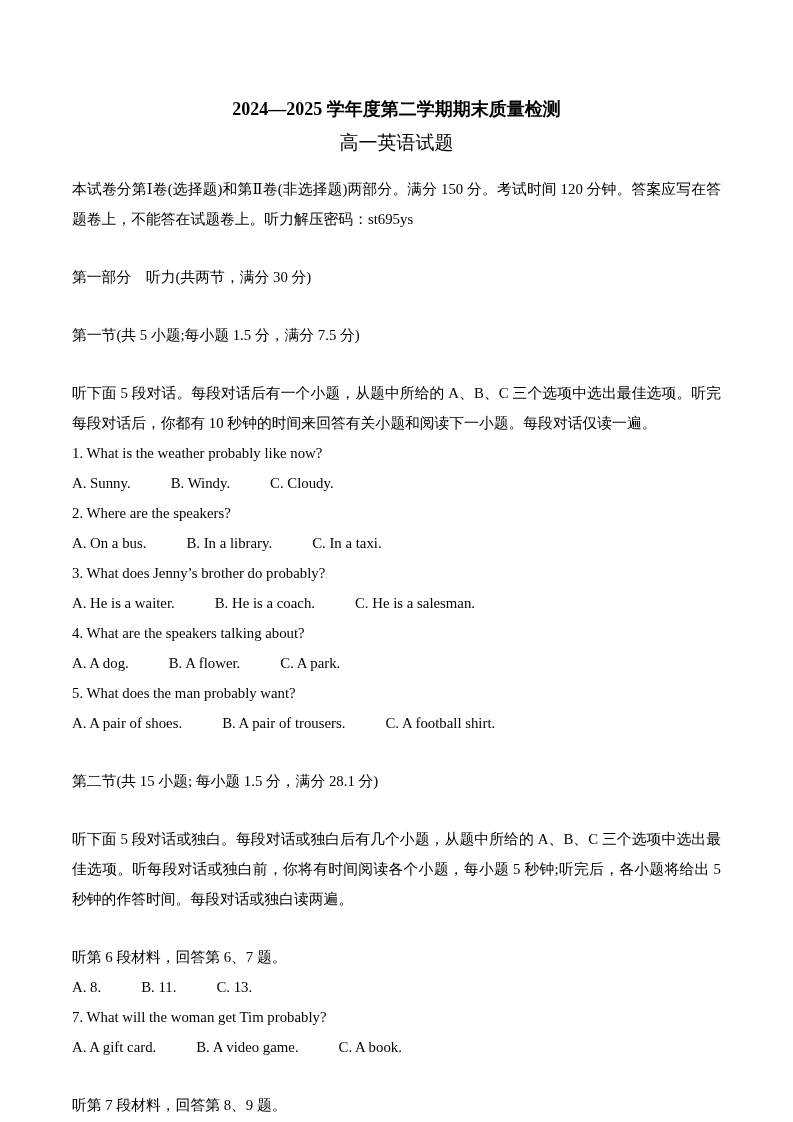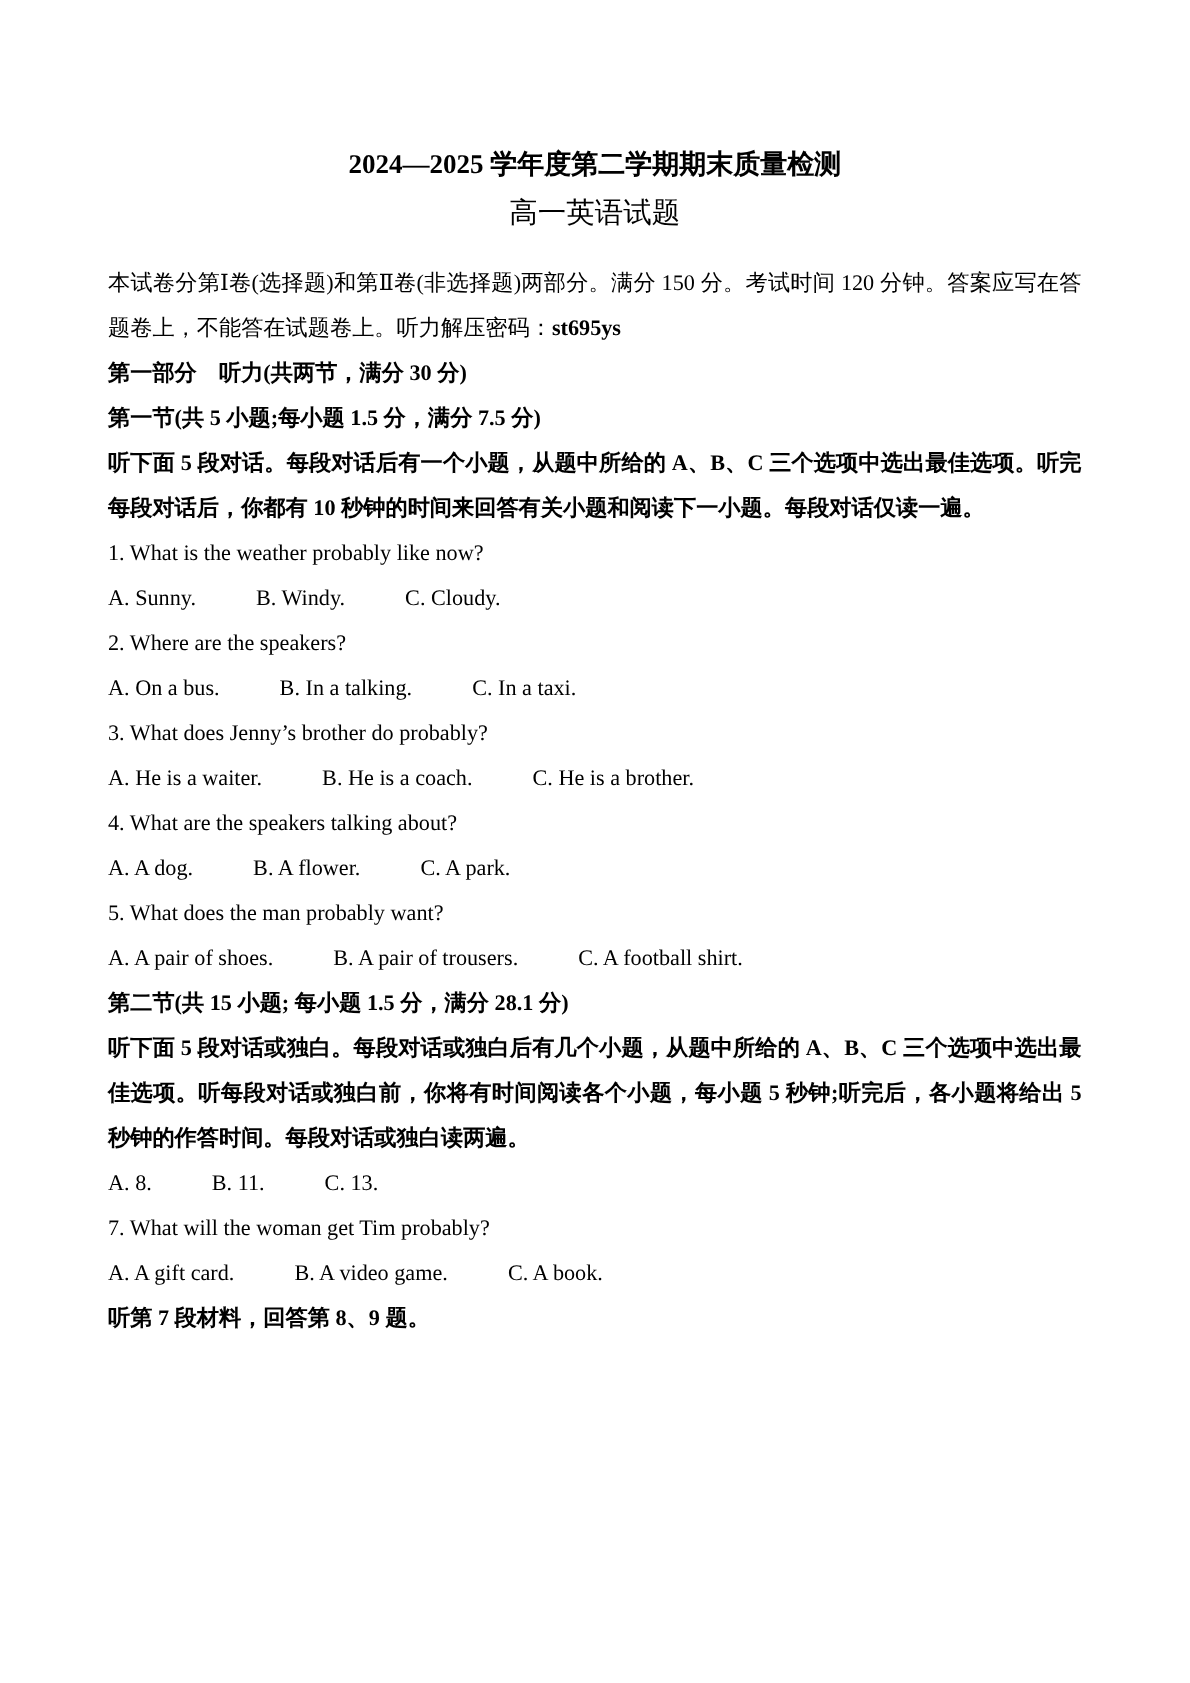--- a/index.html
+++ b/index.html
@@ -36,21 +36,22 @@
   .doc-body {
     font-size: 14.8px;
   }
   .line {
     margin: 0;
     line-height: 30px;
     font-size: 14.8px;
     white-space: normal;
   }
   .bold {
-    font-weight: bold;
+    font-weight: normal;
+    margin-top: 28px;
   }
   .justify {
     text-align: justify;
   }
   .option {
     display: inline-block;
     margin-right: 40px;
   }
   .option:last-child {
     margin-right: 0;
@@ -64,27 +65,28 @@
   <h1 class="doc-title">2024—2025 学年度第二学期期末质量检测</h1>
   <h2 class="doc-subtitle">高一英语试题</h2>
   <div class="doc-body">
       <p class="line justify"><span>本试卷分第Ⅰ卷(选择题)和第Ⅱ卷(非选择题)两部分。满分 150 分。考试时间 120 分钟。答案应写在答题卷上，不能答在试题卷上。听力解压密码：</span><span class="bold">st695ys</span></p>
       <p class="line bold">第一部分　听力(共两节，满分 30 分)</p>
       <p class="line bold">第一节(共 5 小题;每小题 1.5 分，满分 7.5 分)</p>
       <p class="line bold justify">听下面 5 段对话。每段对话后有一个小题，从题中所给的 A、B、C 三个选项中选出最佳选项。听完每段对话后，你都有 10 秒钟的时间来回答有关小题和阅读下一小题。每段对话仅读一遍。</p>
       <p class="line">1. What is the weather probably like now?</p>
       <p class="line"><span class="option">A. Sunny.</span><span class="option">B. Windy.</span><span class="option">C. Cloudy.</span></p>
       <p class="line">2. Where are the speakers?</p>
-      <p class="line"><span class="option">A. On a bus.</span><span class="option">B. In a talking.</span><span class="option">C. In a taxi.</span></p>
+      <p class="line"><span class="option">A. On a bus.</span><span class="option">B. In a library.</span><span class="option">C. In a taxi.</span></p>
       <p class="line">3. What does Jenny’s brother do probably?</p>
-      <p class="line"><span class="option">A. He is a waiter.</span><span class="option">B. He is a coach.</span><span class="option">C. He is a brother.</span></p>
+      <p class="line"><span class="option">A. He is a waiter.</span><span class="option">B. He is a coach.</span><span class="option">C. He is a salesman.</span></p>
       <p class="line">4. What are the speakers talking about?</p>
       <p class="line"><span class="option">A. A dog.</span><span class="option">B. A flower.</span><span class="option">C. A park.</span></p>
       <p class="line">5. What does the man probably want?</p>
       <p class="line"><span class="option">A. A pair of shoes.</span><span class="option">B. A pair of trousers.</span><span class="option">C. A football shirt.</span></p>
       <p class="line bold">第二节(共 15 小题; 每小题 1.5 分，满分 28.1 分)</p>
       <p class="line bold justify">听下面 5 段对话或独白。每段对话或独白后有几个小题，从题中所给的 A、B、C 三个选项中选出最佳选项。听每段对话或独白前，你将有时间阅读各个小题，每小题 5 秒钟;听完后，各小题将给出 5 秒钟的作答时间。每段对话或独白读两遍。</p>
+      <p class="line bold">听第 6 段材料，回答第 6、7 题。</p>
       <p class="line"><span class="option">A. 8.</span><span class="option">B. 11.</span><span class="option">C. 13.</span></p>
       <p class="line">7. What will the woman get Tim probably?</p>
       <p class="line"><span class="option">A. A gift card.</span><span class="option">B. A video game.</span><span class="option">C. A book.</span></p>
       <p class="line bold">听第 7 段材料，回答第 8、9 题。</p>
     </div>
 </div>
 
 </body></html>

